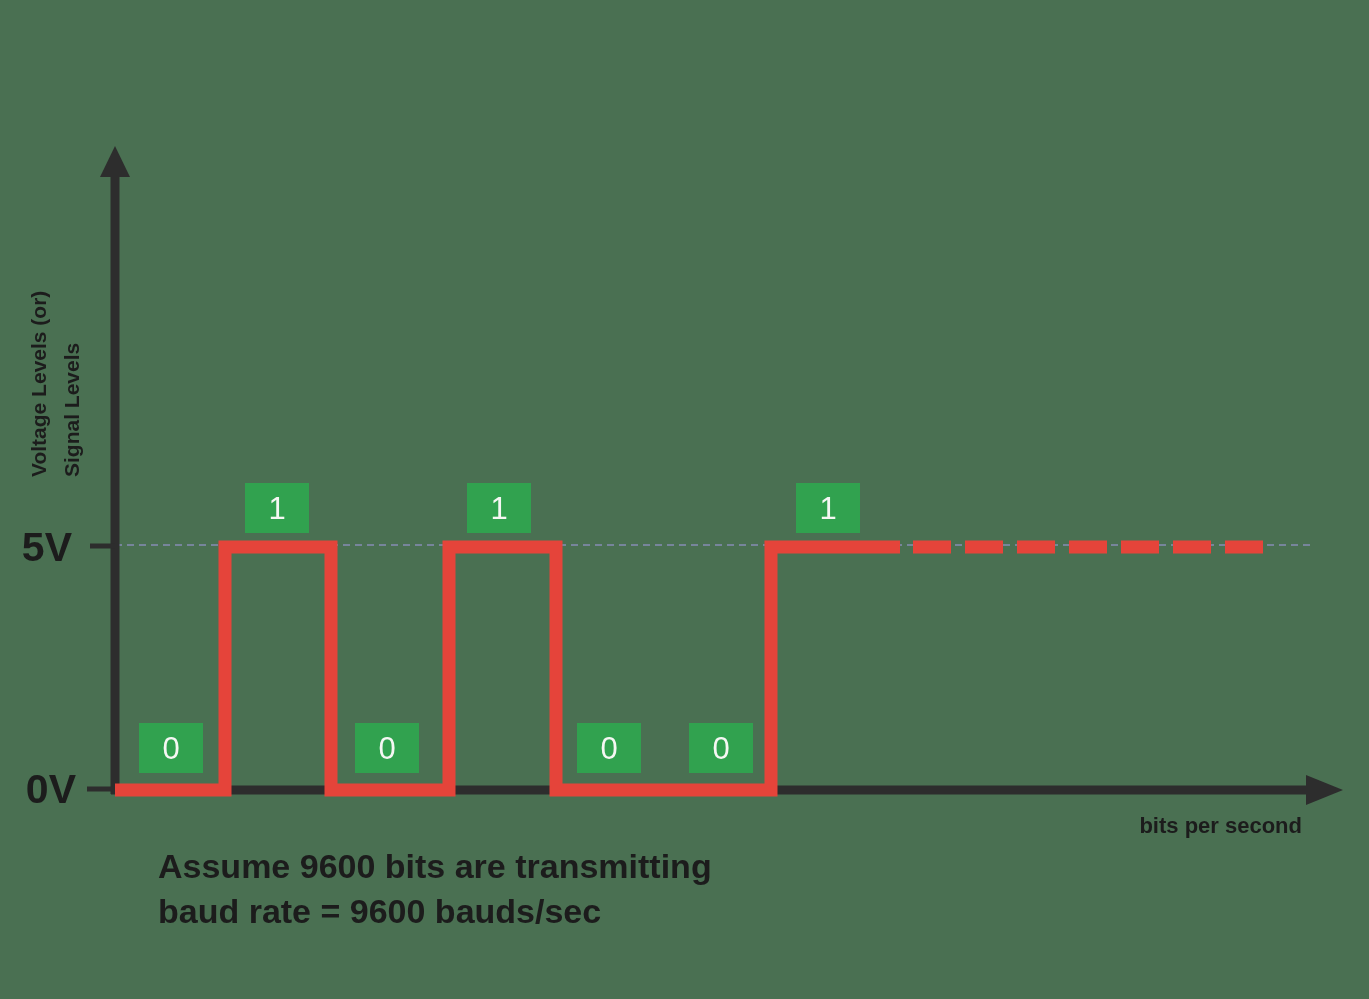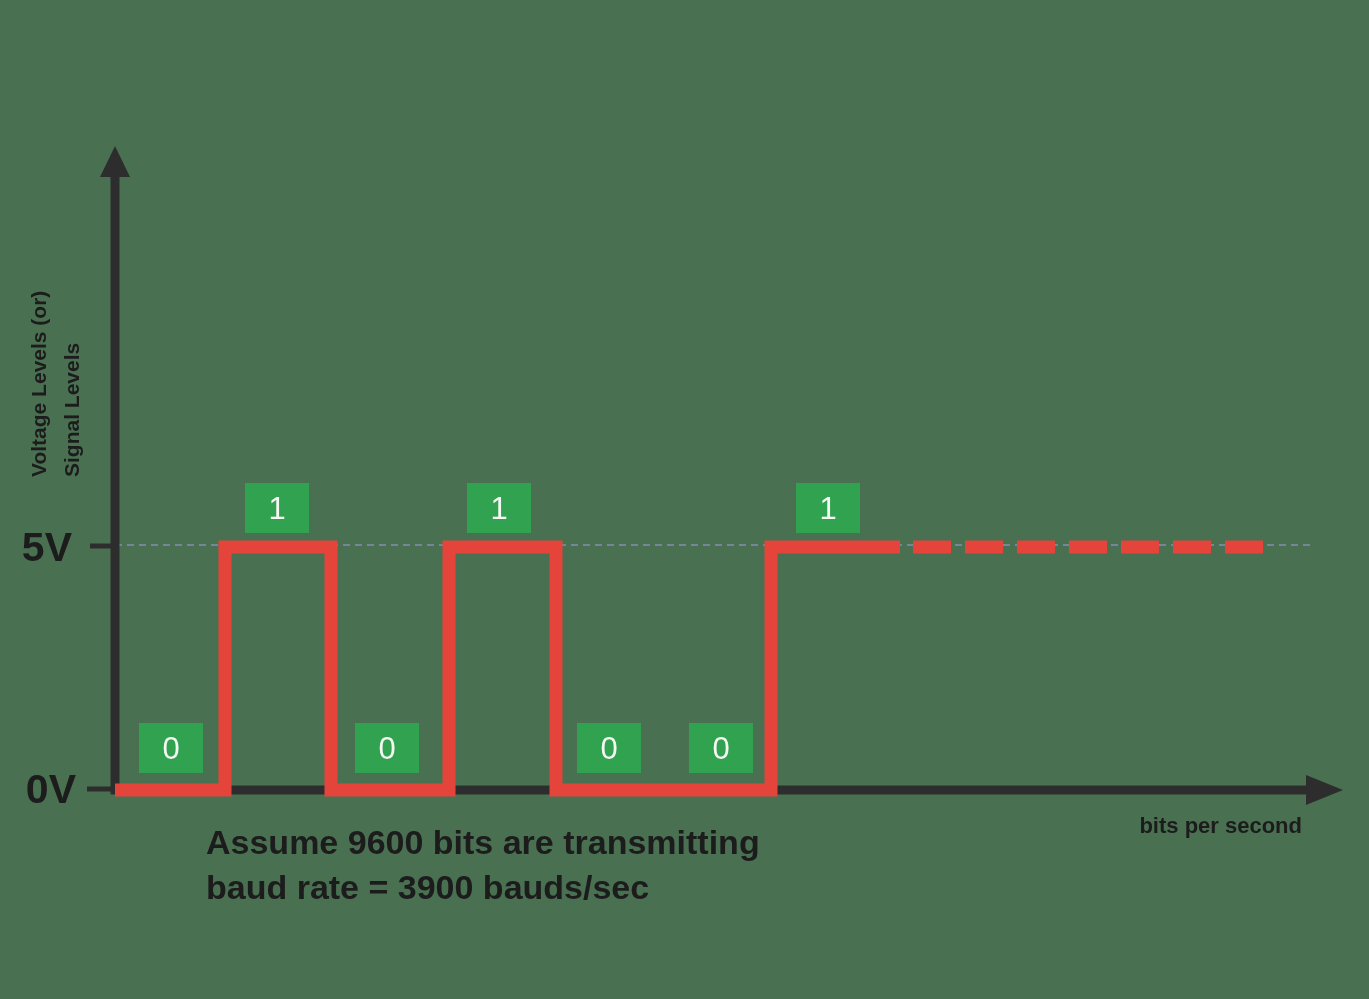--- a/index.html
+++ b/index.html
@@ -16,22 +16,22 @@
   .axis-fill{fill:var(--axis);}
   .tick{stroke:var(--axis); stroke-width:5;}
   .guide{stroke:var(--guide); stroke-width:2; stroke-dasharray:7 5; opacity:.85;}
   .signal{stroke:var(--red); stroke-width:13; fill:none; stroke-linejoin:miter; stroke-linecap:butt;}
   .tick-label{font-family:"Liberation Sans",sans-serif; font-size:41px; font-weight:700; fill:var(--ink);}
   .axis-label{font-family:"Liberation Sans",sans-serif; font-size:21px; font-weight:600; fill:var(--ink);}
   .xlab{font-size:22px;}
   .badge-rect{fill:var(--green);}
   .badge-label{font-family:"Liberation Sans",sans-serif; font-size:31px; fill:var(--badge-text); text-anchor:middle;}
   .annotation{
-    position:absolute; left:158px; top:820px;
-    font-size:34px; font-weight:600; line-height:45px; color:var(--ink);margin-left:48px;
+    position:absolute; left:158px; top:844px;
+    font-size:34px; font-weight:600; line-height:45px; color:var(--ink);
   }
 </style>
 </head>
 <body>
 
 <div class="canvas">
   <svg class="diagram-svg" width="1369" height="999" viewBox="0 0 1369 999">
 
     <line class="guide" x1="115" y1="545" x2="1312" y2="545"></line>
 
@@ -66,15 +66,15 @@
     <text class="tick-label" x="72" y="561" text-anchor="end">5V</text>
     <text class="tick-label" x="76" y="803" text-anchor="end">0V</text>
 
     <text class="axis-label" transform="translate(46 477) rotate(-90)">Voltage Levels (or)</text>
     <text class="axis-label" transform="translate(79 477) rotate(-90)">Signal Levels</text>
     <text class="axis-label xlab" x="1302" y="833" text-anchor="end">bits per second</text>
   </svg>
 
   <div class="annotation">
     <div>Assume 9600 bits are transmitting</div>
-    <div>baud rate = 3900 bauds/sec</div>
+    <div>baud rate = 9600 bauds/sec</div>
   </div>
 </div>
 
 </body></html>

